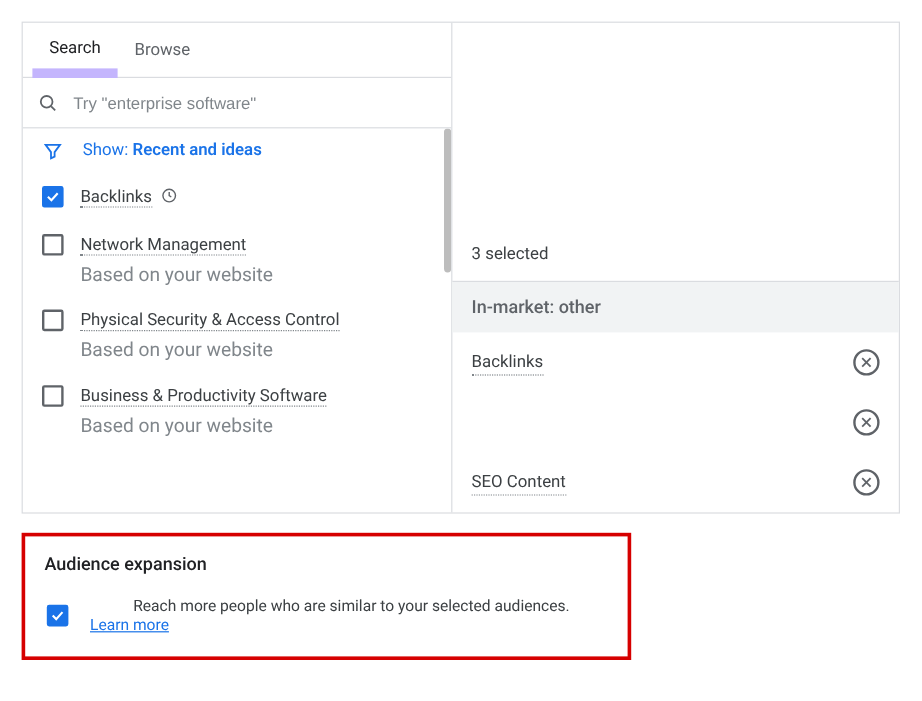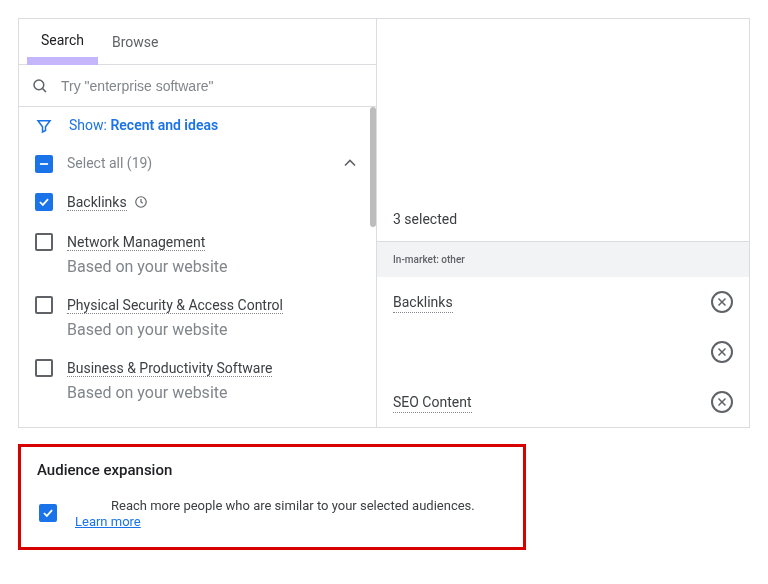--- a/index.html
+++ b/index.html
@@ -171,21 +171,21 @@
     height: 46px;
     line-height: 46px;
     padding: 0 16px;
     color: #3c4043;
     border-bottom: 1px solid #dadce0;
     font-size: 14px;
   }
   .category-header {
     background: #f1f3f4;
     color: #5f6368;
-    font-size: 10px;
+    font-size: 15px;
     padding: 12px 16px;
     font-weight: 500;
   }
   .sel-item {
     display: flex;
     align-items: center;
     padding: 14px 16px;
     gap: 12px;
   }
   .sel-title {
@@ -267,31 +267,20 @@
 
         <div class="row filter">
           <svg class="filter-icon" viewBox="0 0 24 24" fill="none" stroke="currentColor" stroke-width="2">
               <path d="M4 5h16l-6 8v5l-4 2v-7L4 5z"></path>
             </svg>
           <span class="filter-label">
             <span>Show: </span><span class="strong">Recent and ideas</span>
           </span>
         </div>
 
-        <div class="row select-all">
-          <span class="checkbox indeterminate">
-            <svg viewBox="0 0 24 24">
-                <rect x="5" y="10.5" width="14" height="3" fill="currentColor"></rect>
-              </svg>
-          </span>
-          <span class="select-all-text">Select all (19)</span>
-          <svg class="caret" viewBox="0 0 24 24" fill="none" stroke="currentColor" stroke-width="2">
-              <polyline points="6 15 12 9 18 15"></polyline>
-            </svg>
-        </div>
 
         <div class="row">
           <span class="checkbox checked">
             <svg viewBox="0 0 24 24" fill="none" stroke="currentColor" stroke-width="3">
                 <polyline points="5 12 10 17 19 7"></polyline>
               </svg>
           </span>
           <div class="item-body">
             <span class="item-title">Backlinks</span>
             <svg class="recent-icon" viewBox="0 0 24 24" fill="none" stroke="currentColor" stroke-width="2">

